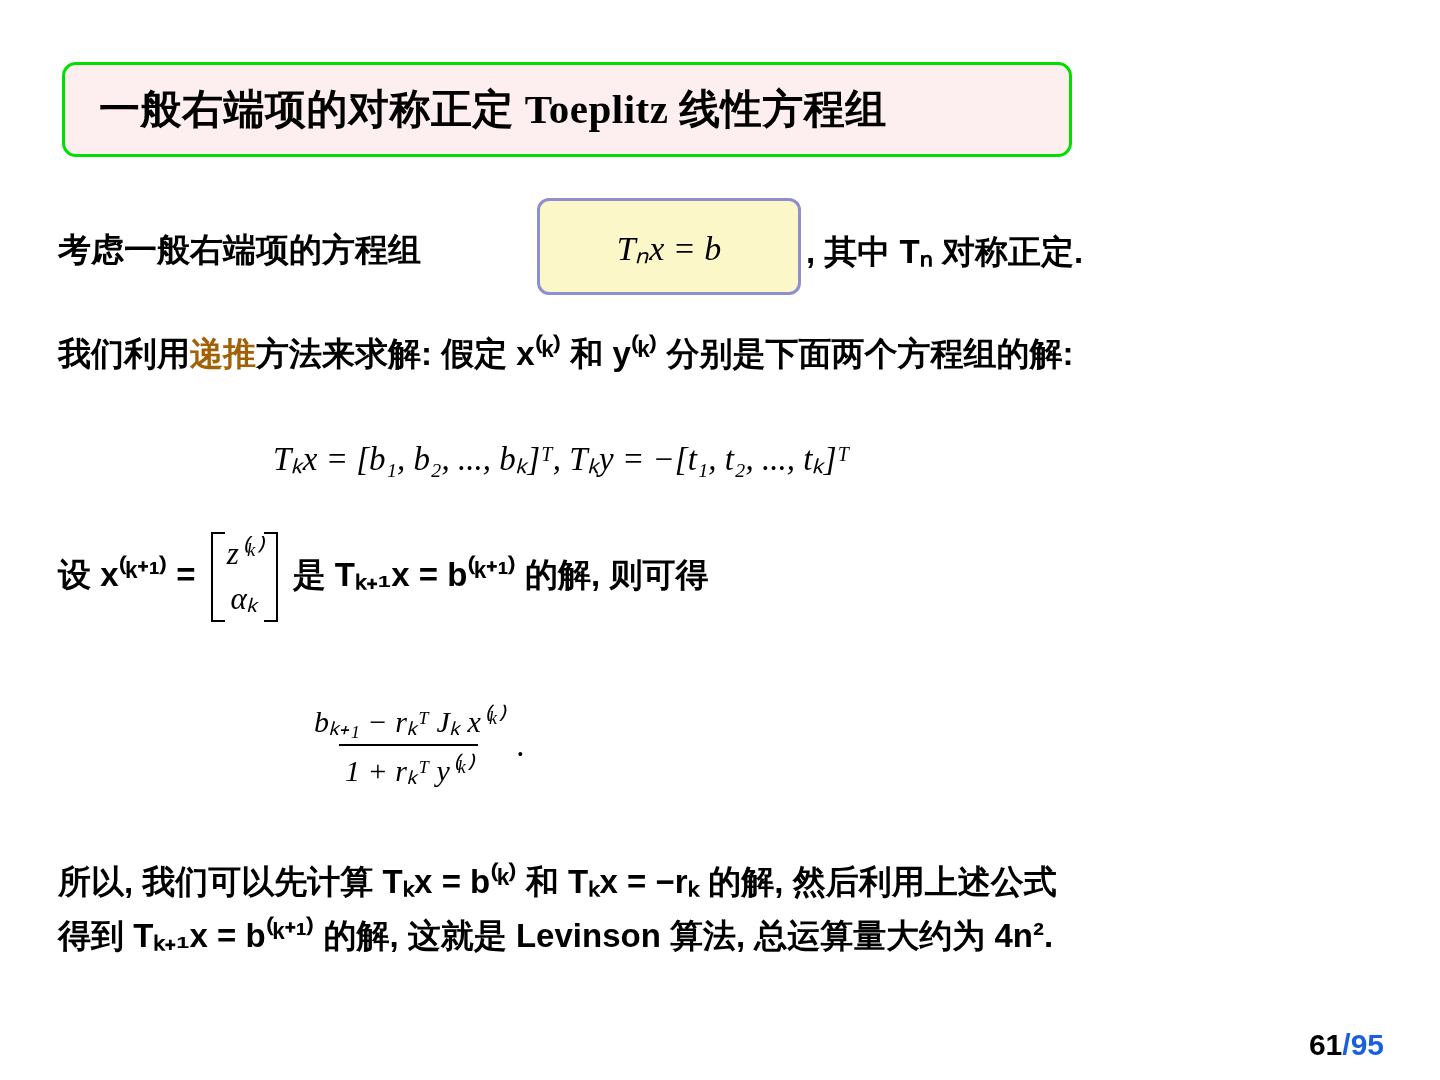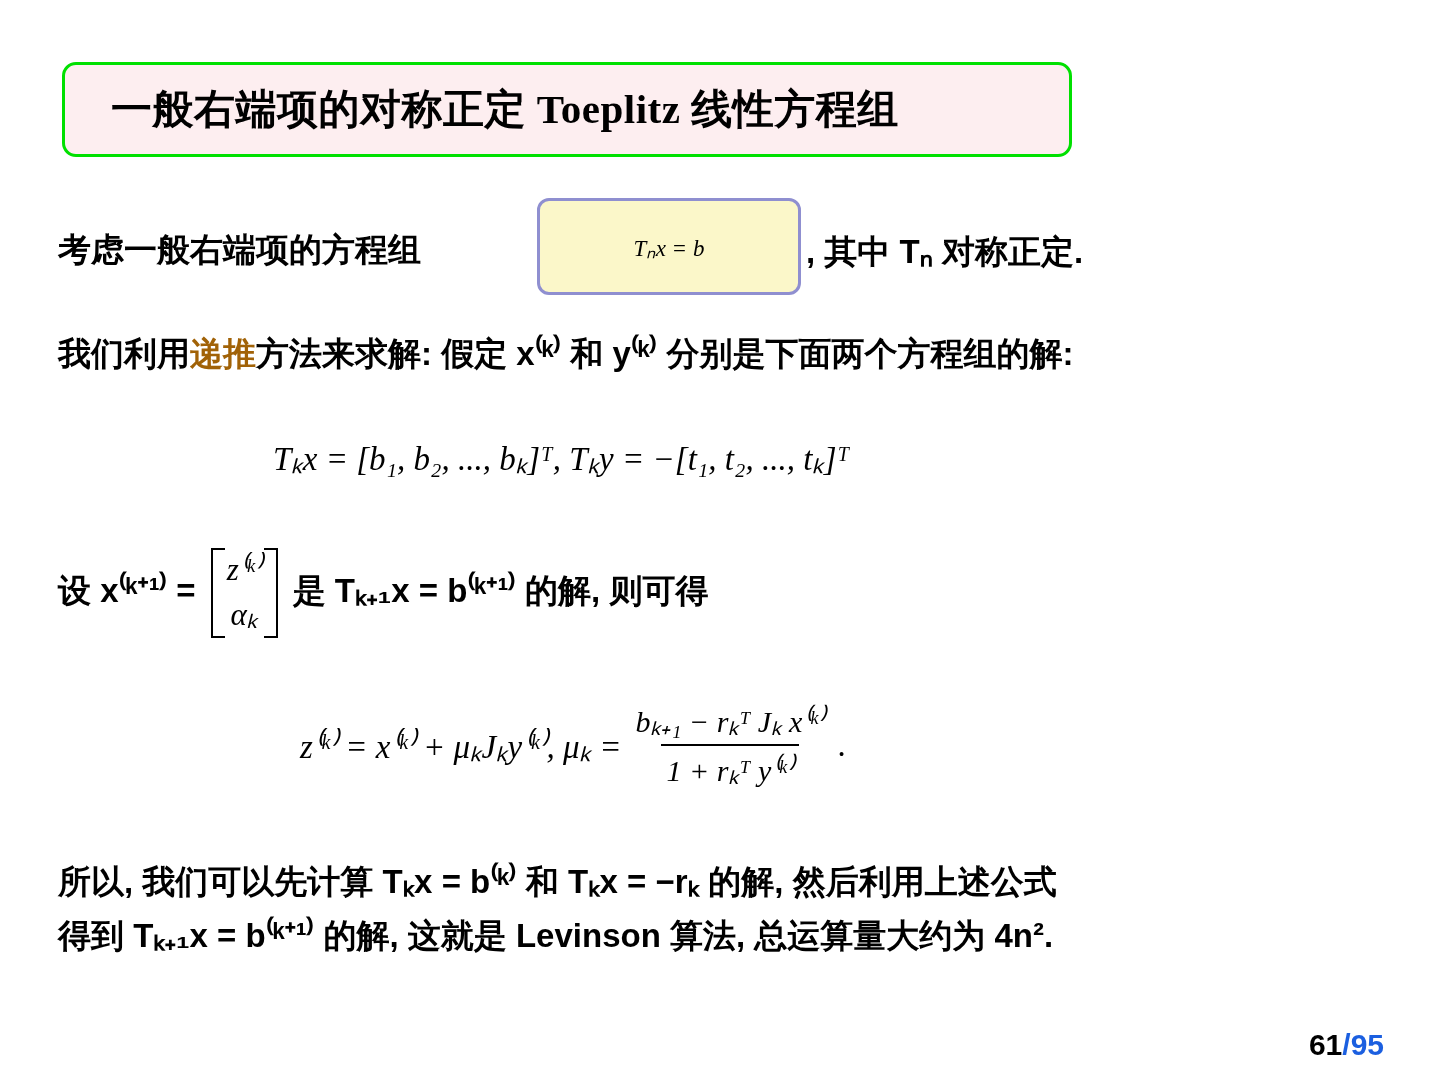--- a/index.html
+++ b/index.html
@@ -35,21 +35,20 @@
     align-items: center;
     padding-left: 34px;
   }
   .title-text {
     font-family: "Liberation Serif", serif;
     font-weight: bold;
     font-size: 41px;
     letter-spacing: 0.5px;
     color: #000;
     white-space: nowrap;
-    margin-left: 12px;
   }
 
   
   .line {
     position: absolute;
     font-size: 33px;
     font-weight: bold;
     white-space: nowrap;
   }
   .cn { font-family: "Liberation Sans", sans-serif; font-weight: bold; }
@@ -62,39 +61,39 @@
     width: 264px;
     height: 97px;
     box-sizing: border-box;
     background: #fbf7c9;
     border: 3px solid #8f8fd0;
     border-radius: 12px;
     display: flex;
     align-items: center;
     justify-content: center;
     font-family: "Liberation Serif", serif;
-    font-size: 23px;
+    font-size: 34px;
     font-style: italic;
   }
 
   .row1-a { left: 58px; top: 228px; }
   .row1-b { left: 806px; top: 228px; }
   .row2   { left: 58px; top: 330px; }
   .blue   { color: #a16207; }
 
   .display-eq {
     position: absolute;
     font-family: "Liberation Serif", serif;
     font-size: 33px;
     font-style: italic;
     white-space: nowrap;
   }
   .eq-line1 { left: 273px; top: 435px; }
 
-  .row3 { left: 58px; top: 548px; }
+  .row3 { left: 58px; top: 532px; }
 
   
   .matrix {
     display: inline-block;
     vertical-align: middle;
     position: relative;
     padding: 0 16px;
     margin: 0 6px;
   }
   .matrix .cells {
@@ -177,21 +176,20 @@
     <span class="matrix">
       <span class="cells">
         <span>z⁽ᵏ⁾</span>
         <span>αₖ</span>
       </span>
     </span>
     <span>是 Tₖ₊₁x = b⁽ᵏ⁺¹⁾ 的解, 则可得</span>
   </div>
 
   <div class="display-eq eq-line2">
-    <span>z⁽ᵏ⁾ = x⁽ᵏ⁾ + μₖJₖy⁽ᵏ⁾,    μₖ =</span>
     <span class="frac">
       <span class="num">bₖ₊₁ − rₖᵀ Jₖ x⁽ᵏ⁾</span>
       <span class="den">1 + rₖᵀ y⁽ᵏ⁾</span>
     </span>
     <span>.</span>
   </div>
 
   <div class="line cn row4">所以, 我们可以先计算 Tₖx = b⁽ᵏ⁾ 和 Tₖx = −rₖ 的解, 然后利用上述公式</div>
   <div class="line cn row5">得到 Tₖ₊₁x = b⁽ᵏ⁺¹⁾ 的解, 这就是 Levinson 算法, 总运算量大约为 4n².</div>
 

